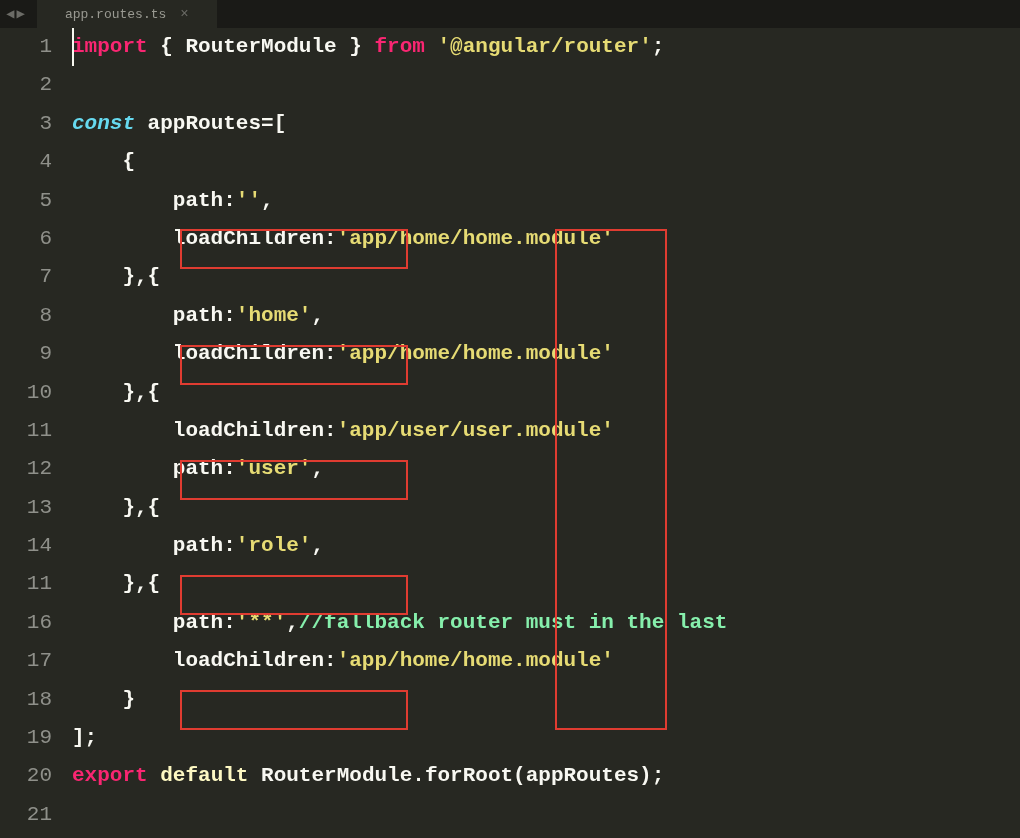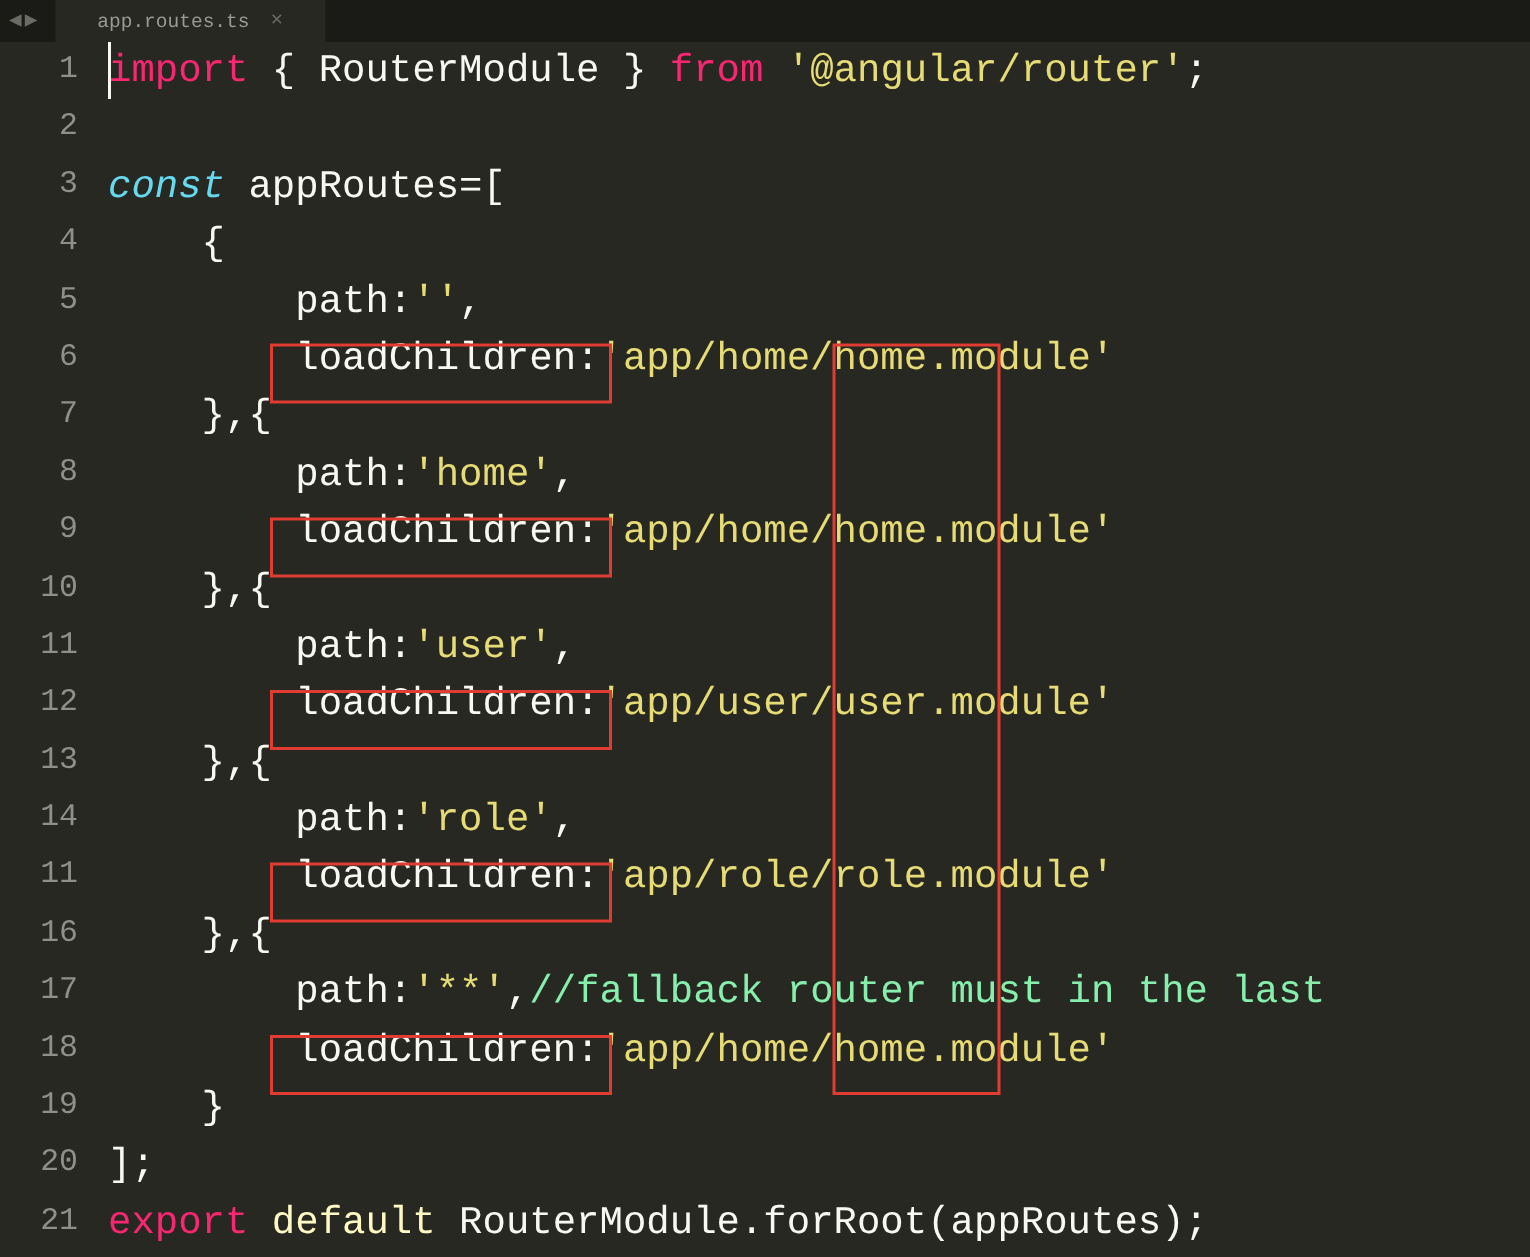--- a/index.html
+++ b/index.html
@@ -49,21 +49,22 @@
     padding-right: 12px;
     color: #8f908a;
     user-select: none;
     font-size: 21px;
   }
   .gutter .ln { height: 38.4px; line-height: 38.4px; }
   .code {
     position: relative;
     flex: 1;
     padding-left: 8px;
-    font-size: 26px;
+    font-size: 21px;
+    font-weight: bold;
   }
   .line { height: 38.4px; line-height: 38.4px; white-space: pre; position: relative; }
   .kw-import { color: #f92672; }
   .kw-from   { color: #f92672; }
   .kw-const  { color: #66d9ef; font-style: italic; }
   .kw-export { color: #f92672; }
   .kw-default{ color: #fef9c3; }
   .brace     { color: #f8f8f2; }
   .ident     { color: #f8f8f2; }
   .string    { color: #e6db74; }
@@ -124,25 +125,24 @@
     <div class="line"><span class="caret"></span><span class="kw-import">import</span><span class="brace"> { </span><span class="ident">RouterModule</span><span class="brace"> } </span><span class="kw-from">from</span><span> </span><span class="string">'@angular/router'</span><span>;</span></div>
     <div class="line"></div>
     <div class="line"><span class="kw-const">const</span><span class="ident"> appRoutes=[</span></div>
     <div class="line"><span class="ident">    {</span></div>
     <div class="line"><span class="ident">        path:</span><span class="string">''</span><span class="ident">,</span></div>
     <div class="line"><span class="ident">        loadChildren:</span><span class="string">'app/home/home.module'</span></div>
     <div class="line"><span class="ident">    },{</span></div>
     <div class="line"><span class="ident">        path:</span><span class="string">'home'</span><span class="ident">,</span></div>
     <div class="line"><span class="ident">        loadChildren:</span><span class="string">'app/home/home.module'</span></div>
     <div class="line"><span class="ident">    },{</span></div>
+    <div class="line"><span class="ident">        loadChildren:</span><span class="string">'app/user/user.module'</span></div>
     <div class="line"><span class="ident">        path:</span><span class="string">'user'</span><span class="ident">,</span></div>
-    <div class="line"><span class="ident">        loadChildren:</span><span class="string">'app/user/user.module'</span></div>
     <div class="line"><span class="ident">    },{</span></div>
     <div class="line"><span class="ident">        path:</span><span class="string">'role'</span><span class="ident">,</span></div>
-    <div class="line"><span class="ident">        loadChildren:</span><span class="string">'app/role/role.module'</span></div>
     <div class="line"><span class="ident">    },{</span></div>
     <div class="line"><span class="ident">        path:</span><span class="string">'**'</span><span class="ident">,</span><span class="comment">//fallback router must in the last</span></div>
     <div class="line"><span class="ident">        loadChildren:</span><span class="string">'app/home/home.module'</span></div>
     <div class="line"><span class="ident">    }</span></div>
     <div class="line"><span class="ident">];</span></div>
     <div class="line"><span class="kw-export">export</span><span> </span><span class="kw-default">default</span><span> </span><span class="fn">RouterModule.forRoot(appRoutes);</span></div>
 
   </div>
 </div>
 

